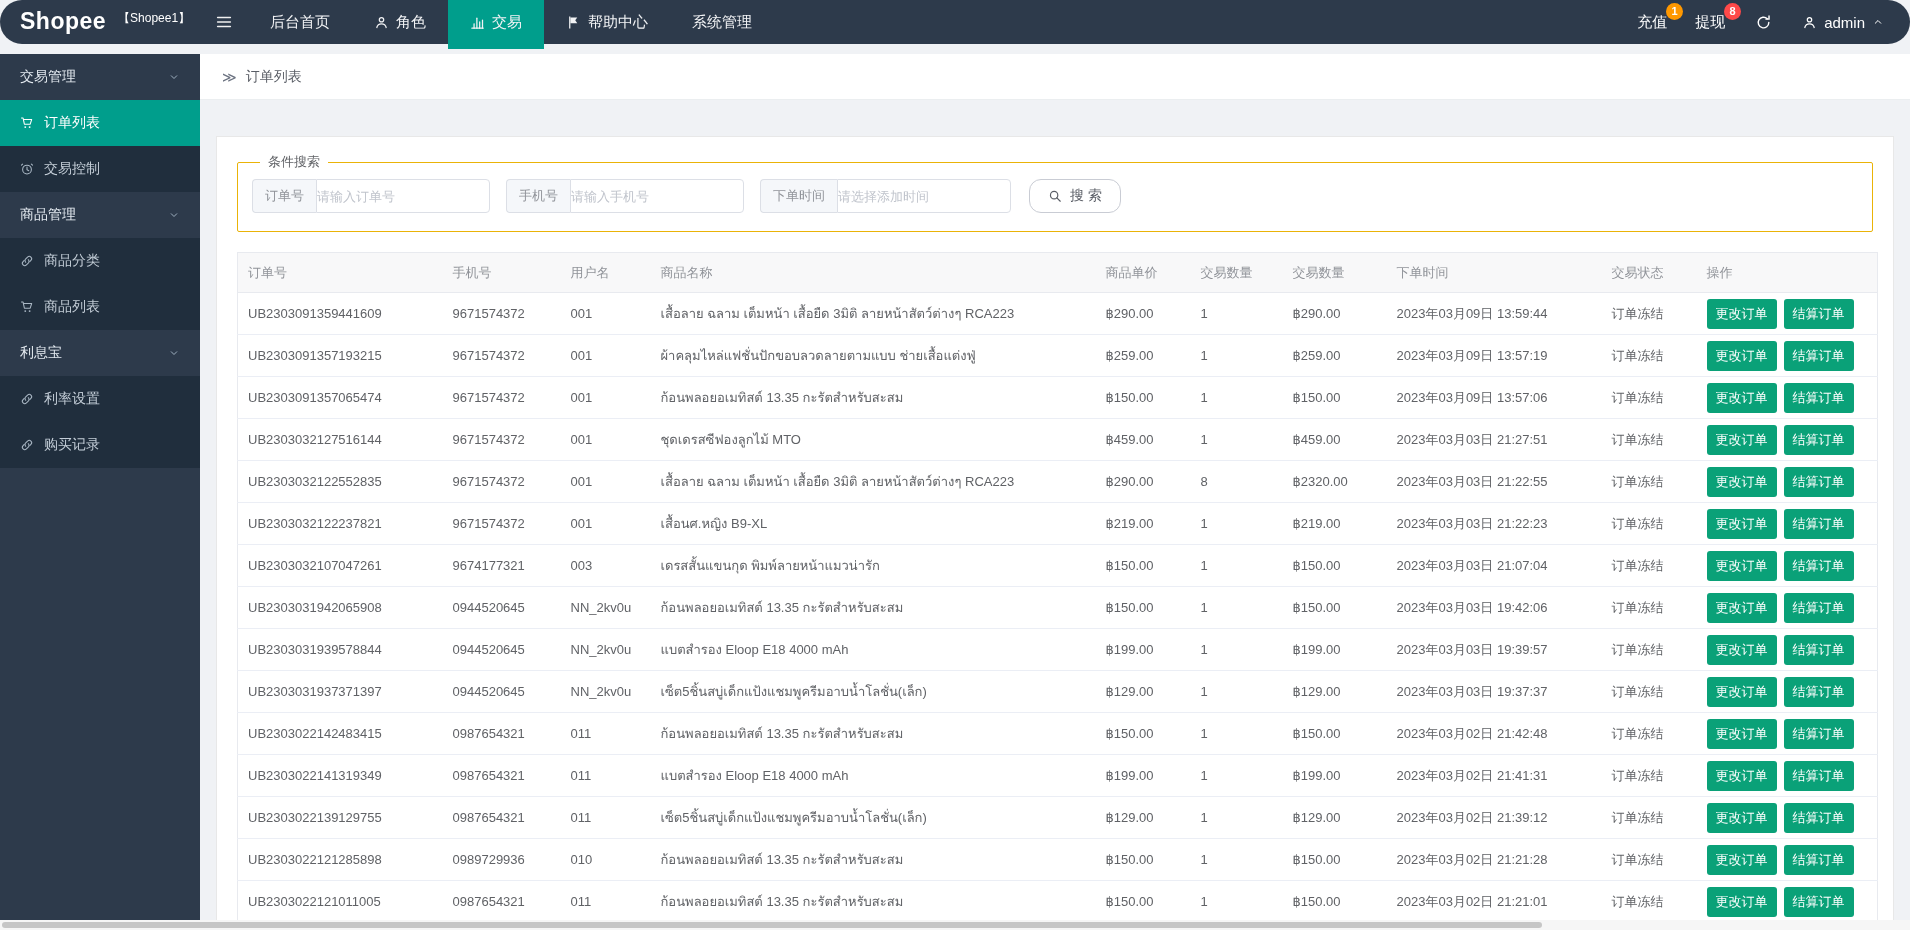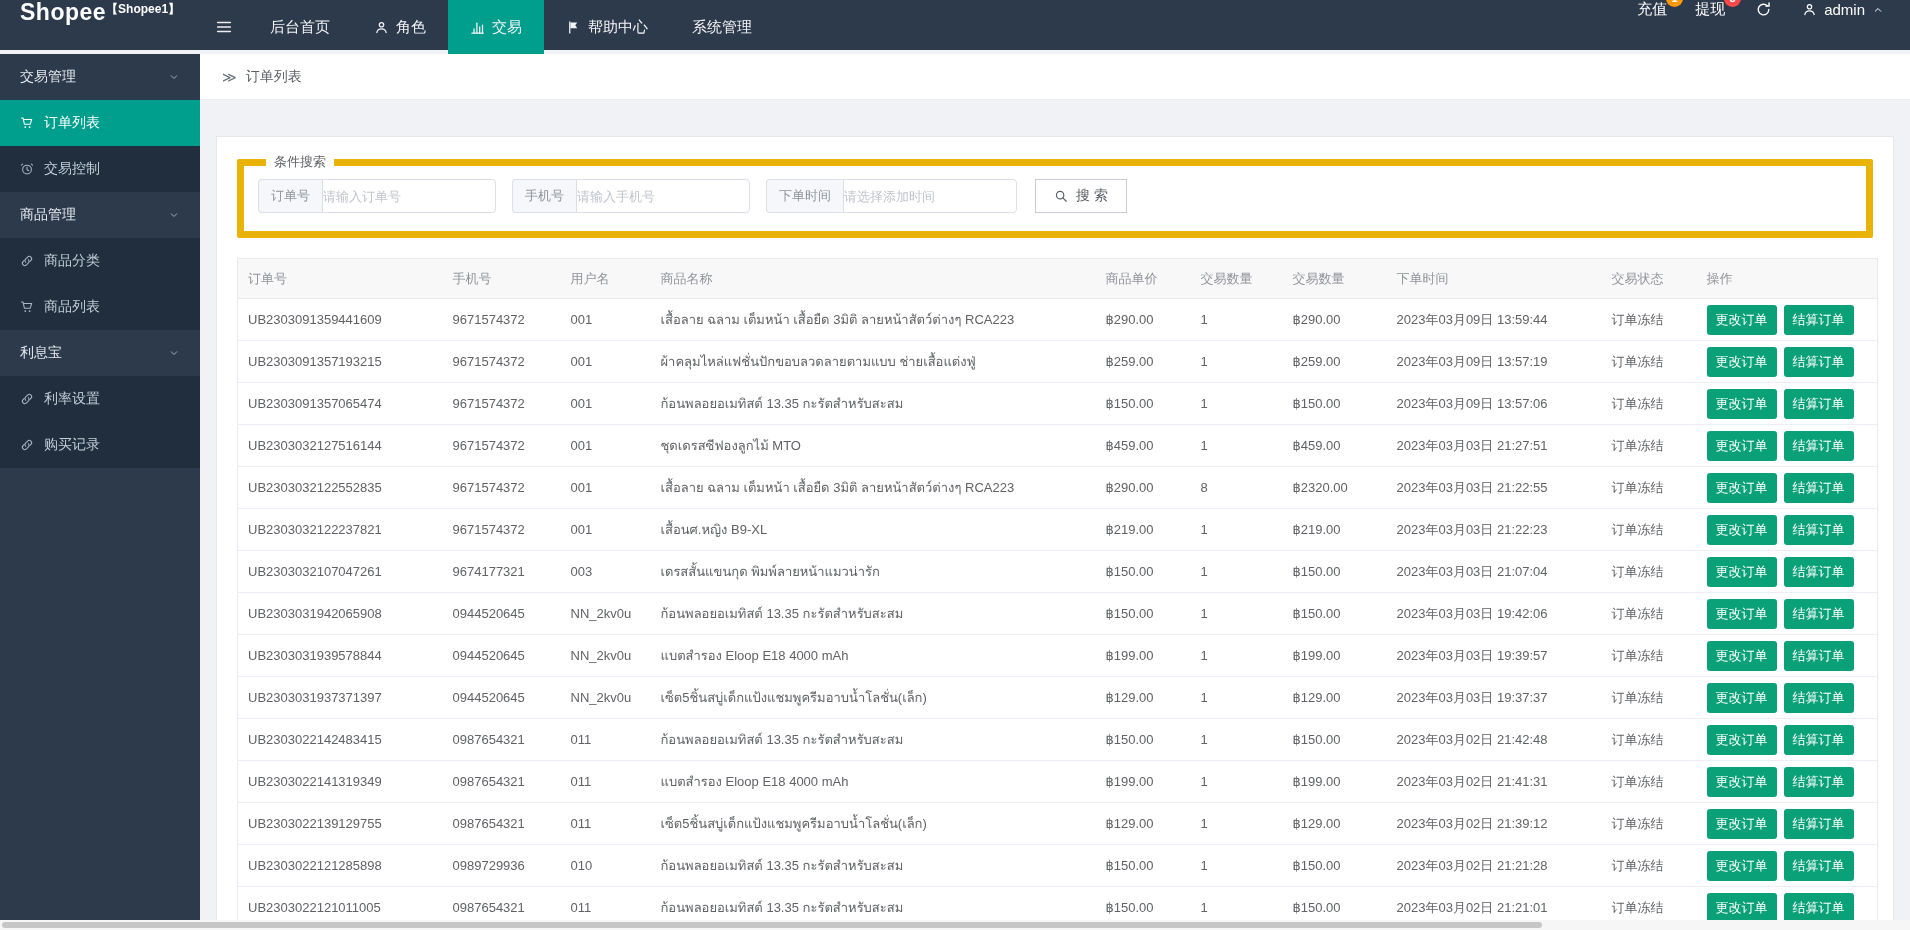--- a/index.html
+++ b/index.html
@@ -7,27 +7,27 @@
     width: 1910px; height: 930px; overflow: hidden;
     font-family: "Liberation Sans", "DejaVu Sans", sans-serif;
     background: var(--content_bg, #f0f2f5);
     position: relative;
   }
   .icon { display: inline-flex; align-items: center; justify-content: center; }
   .icon svg { width: 1em; height: 1em; display: block; }
 
   
   .topbar {
-    position: absolute; top: 0; left: 0; width: 1910px; height: 50px;
+    position: absolute; top: 0; left: 0; width: 1910px; height: 44px;
     background: var(--topbar_bg, #2d3a4b);
-    display: flex; align-items: flex-start; color: #fff; z-index: 30;
+    display: flex; align-items: center; color: #fff; z-index: 30; border-radius: 24px;
   }
   .brand { flex: 0 0 200px; padding-left: 20px; display: flex; align-items: flex-start; color: #fff; }
   .brand-main { font-size: 23px; font-weight: 700; line-height: 1.1; letter-spacing: .5px; }
-  .brand-sub  { font-size: 12px; font-weight: 700; margin-top: 1px; }
+  .brand-sub  { font-size: 12px; font-weight: 400; margin-top: 1px; margin-left: 12px; }
   .hamburger { width: 48px; height: 54px; display: flex; align-items: center; justify-content: center;
     font-size: 18px; cursor: pointer; color: #f0f0f0; }
   .topnav { display: flex; height: 54px; }
   .nav-item {
     display: flex; align-items: center; gap: 7px; padding: 0 22px; height: 54px;
     font-size: 15px; color: #f2f3f5; cursor: pointer; white-space: nowrap;
   }
   .nav-item .icon { font-size: 15px; }
   .nav-item.active { background: var(--accent, #009e8c); }
   .topbar-right { margin-left: auto; display: flex; align-items: center; gap: 30px; padding-right: 26px; }
@@ -65,38 +65,38 @@
   .breadcrumb {
     height: 46px; background: #fff; border-bottom: 1px solid #ebeef0;
     display: flex; align-items: center; gap: 9px; padding: 0 22px;
     font-size: 14px; color: #5a5e66;
   }
   .crumb-arrow { color: #6b7280; font-size: 14px; }
   .content { padding: 36px 16px 0 16px; }
   .card { background: #fff; border: 1px solid #e8e8e8; padding: 16px 20px 20px; min-height: 800px; }
 
   
-  .search-box { border: 7px solid #eab308; border-radius: 2px; padding: 8px 14px 18px; margin-bottom: 20px; }
+  .search-box { border: 1px solid #eab308; border-radius: 2px; padding: 8px 14px 18px; margin-bottom: 20px; }
   .search-box legend { padding: 0 8px; margin-left: 8px; font-size: 13px; color: #606266; }
   .search-row { display: flex; align-items: center; }
   .search-fields { display: flex; gap: 16px; }
   .input-group { display: flex; height: 34px; }
   .input-label {
     background: #f5f7fa; border: 1px solid #dcdfe6; border-right: 0;
     border-radius: 4px 0 0 4px; padding: 0 12px; font-size: 13px; color: #909399;
     display: flex; align-items: center; white-space: nowrap;
   }
   .input-group input {
     width: 174px; height: 34px; border: 1px solid #dcdfe6; border-radius: 0 4px 4px 0;
     padding: 0 0; font-size: 13px; color: #606266; outline: none; font-family: inherit;
   }
   .input-group input::placeholder { color: #c0c4cc; }
   .search-btn {
     margin-left: 18px; height: 34px; padding: 0 18px; background: #fff;
-    border: 1px solid #c9ccd4; border-radius: 0; font-size: 14px; color: #5a5e66;
+    border: 1px solid #c9ccd4; border-radius: 12px; font-size: 14px; color: #5a5e66;
     display: inline-flex; align-items: center; gap: 8px; cursor: pointer; font-family: inherit; text-align: right;
   }
   .search-btn .icon { font-size: 14px; }
 
   
   .data-table { width: 100%; border-collapse: collapse; table-layout: fixed; border: 1px solid #e8eaef; }
   .data-table th {
     height: 40px; background: #f8f8f9; color: #909399; font-weight: 400; font-size: 13px;
     text-align: left; padding: 0 10px; border-bottom: 1px solid #e8eaef;
     white-space: nowrap; overflow: hidden;

